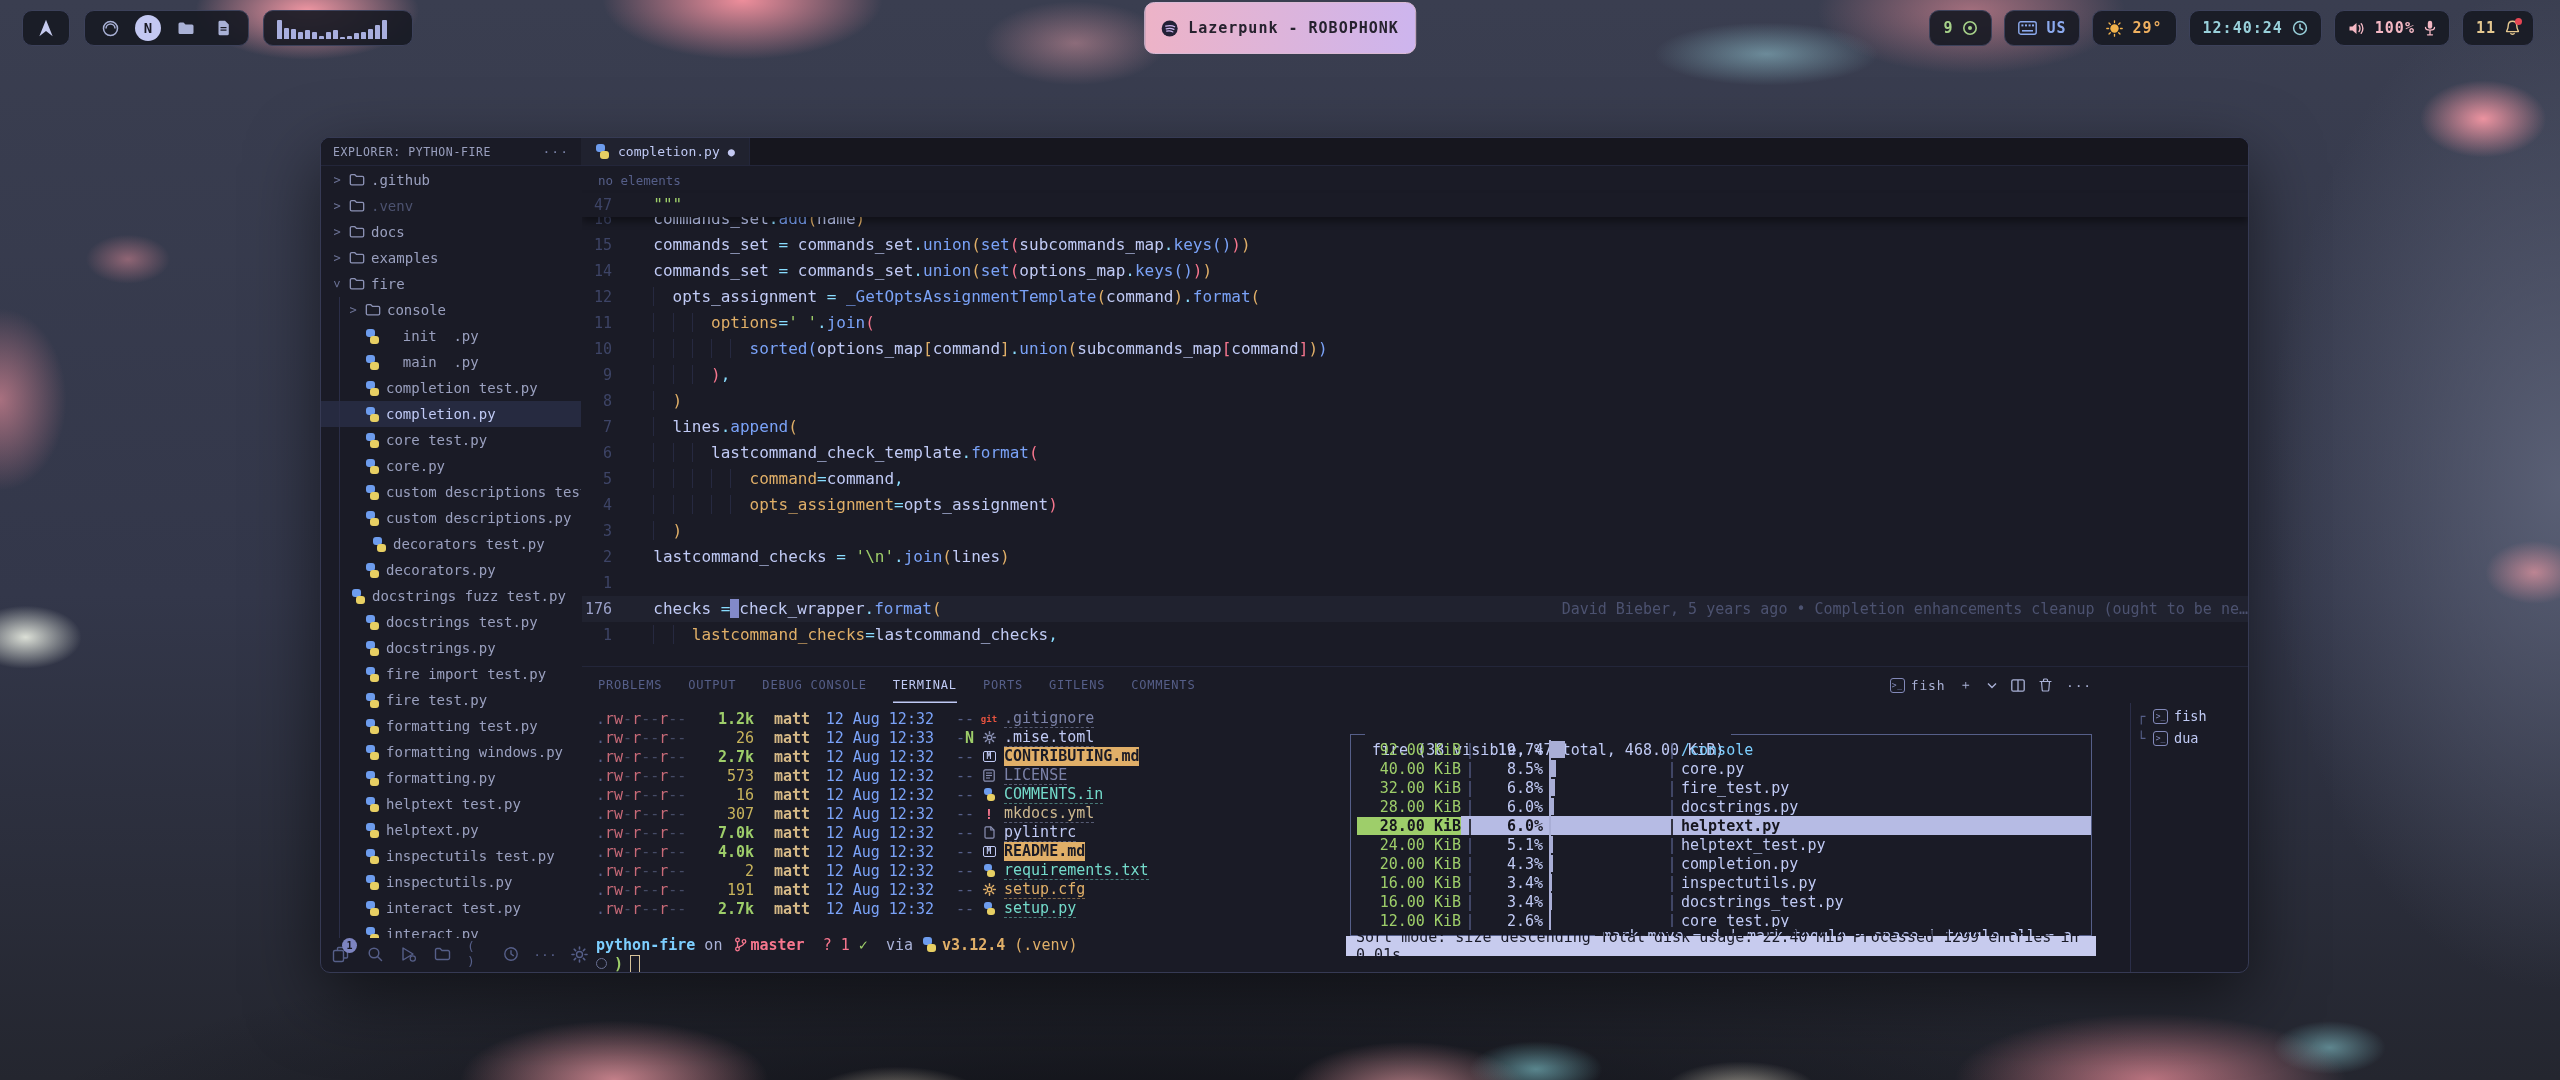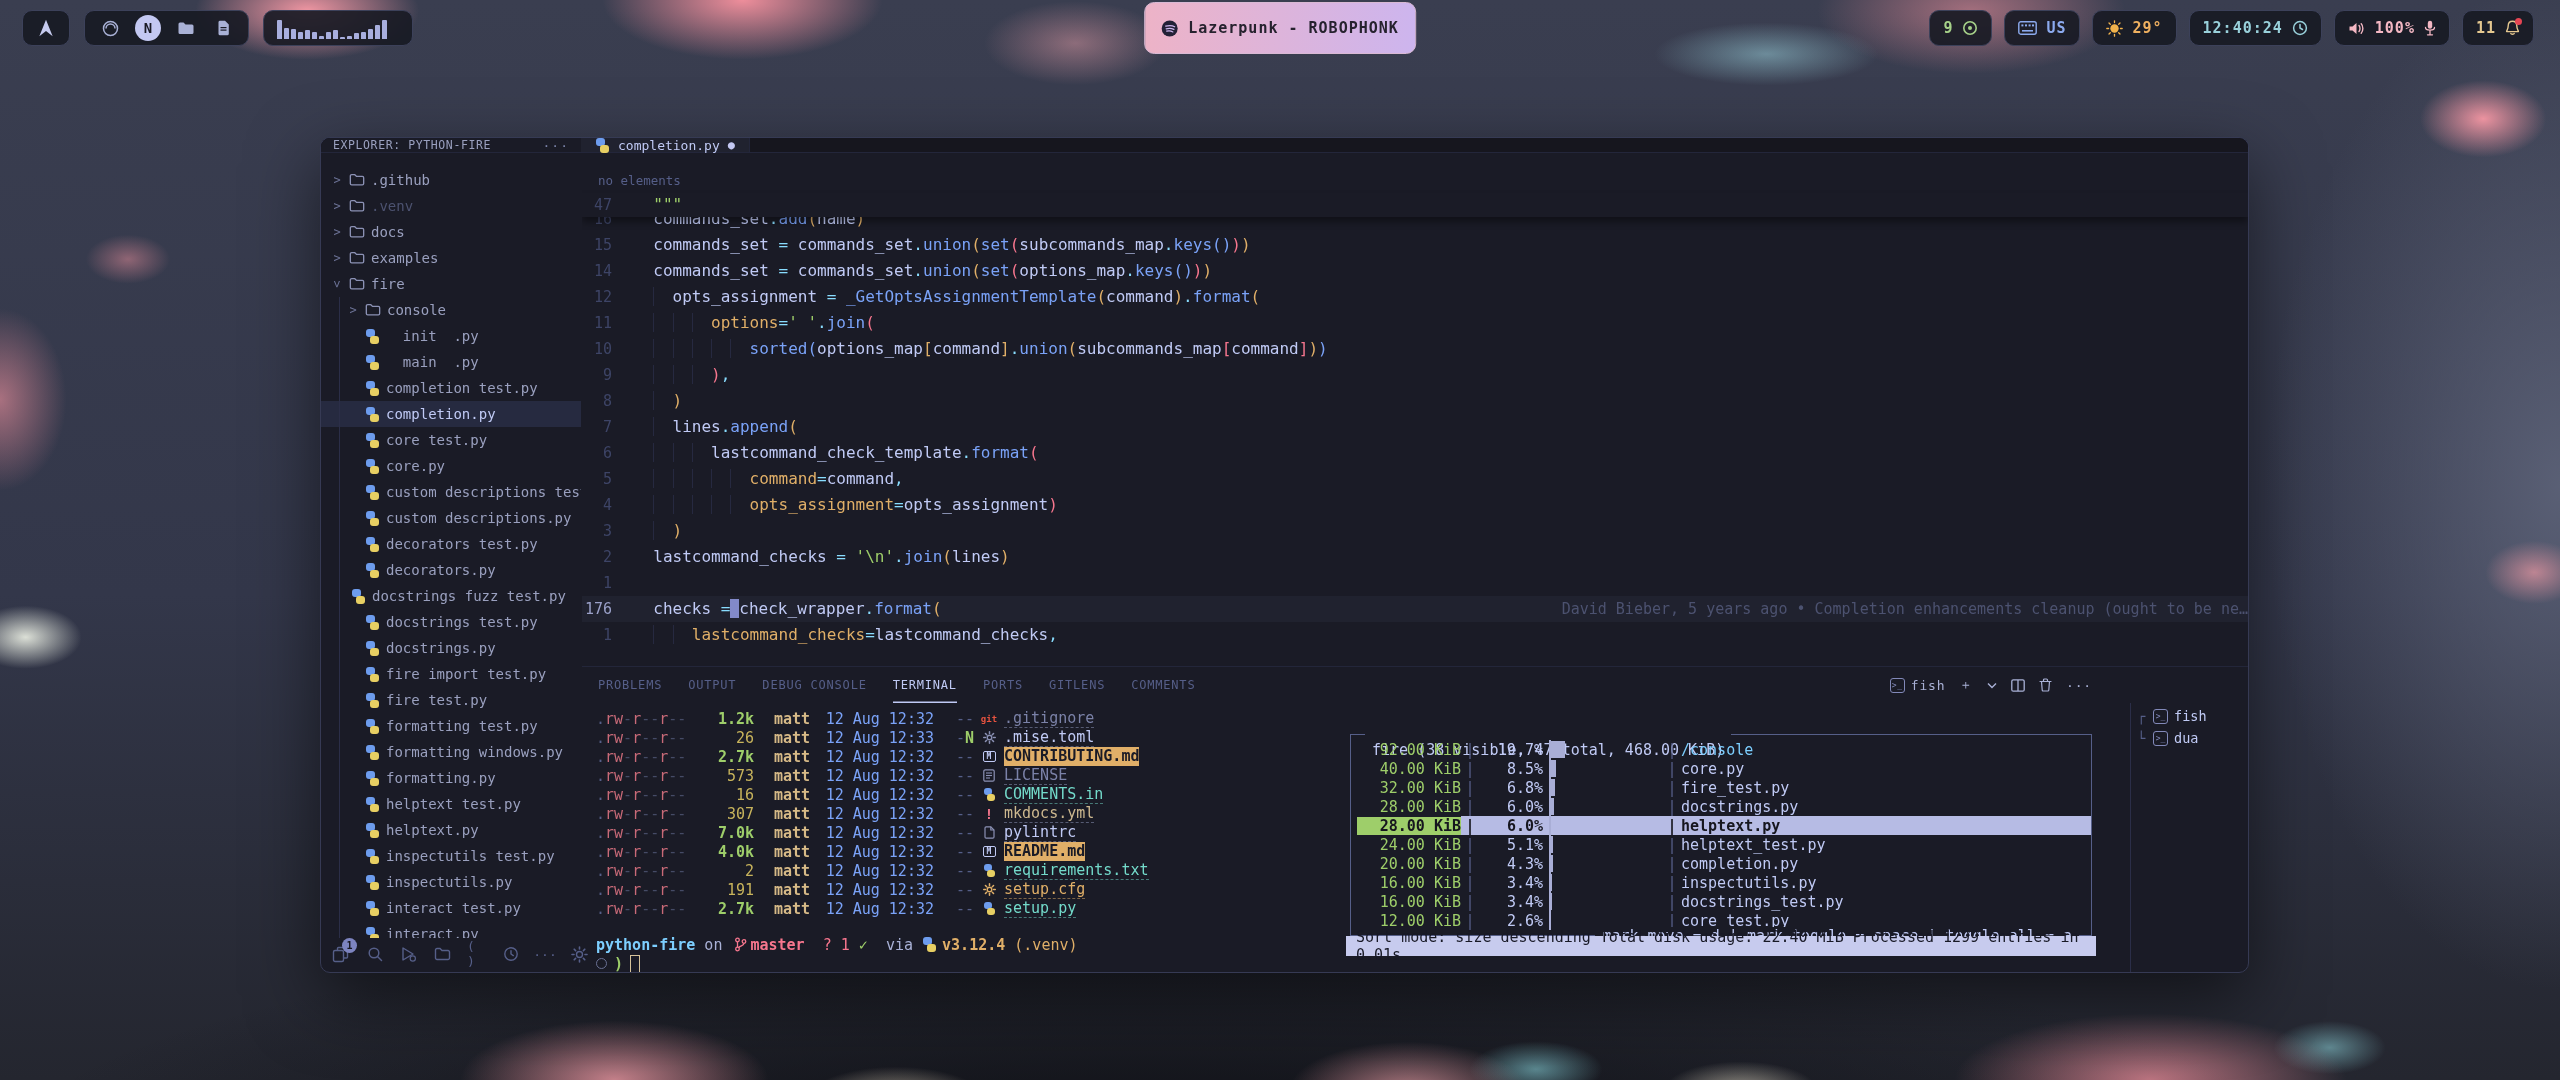--- a/index.html
+++ b/index.html
@@ -54,21 +54,21 @@
   .c-green { color:#a6d189; } .c-blue { color:#8caaee; } .c-orange { color:#efb060; }
   .c-cyan { color:#99d1db; } .c-pink { color:#f4b8c4; } .c-yellow { color:#e5c890; }
   .bell-wrap { position:relative; display:flex; }
   .bell-dot { position:absolute; right:-2px; top:-2px; width:7px; height:7px;
     background:#e64553; border-radius:50%; }
 
   
   .window { position:absolute; left:320px; top:137px; width:1929px; height:836px;
     background:#1a1b26; border:1px solid #363a54; border-radius:10px;
     box-shadow:0 24px 70px rgba(0,0,0,.55); overflow:hidden; }
-  .win-top { position:absolute; left:0; top:0; right:0; height:15px; display:flex;
+  .win-top { position:absolute; left:0; top:0; right:0; height:28px; display:flex;
     background:#16161e; border-bottom:1px solid #23263a; }
   .exp-header { width:260px; background:#1a1b26; display:flex; align-items:center;
     padding:0 12px; color:#9aa0bf; font-size:11.5px; letter-spacing:.6px; flex:none; }
   .exp-header .dots { margin-left:auto; color:#7a82a8; font-size:13px; letter-spacing:1px; }
   .tabbar { flex:1; display:flex; }
   .tab { display:flex; align-items:center; gap:8px; padding:0 14px; background:#20222f;
     color:#c0caf5; font-size:13px; border-right:1px solid #23263a; }
   .tab .dot { color:#c3c8f2; font-size:12px; }
 
   
@@ -467,21 +467,21 @@
         </div>
         <div class="tree-row" style="padding-left: 26px;">
           <div class="guide"></div>
           <span class="chev"></span>
           <span class="pyico">
             <i class="pt"></i>
             <i class="pb"></i>
           </span>
           <span class="lbl">custom_descriptions.py</span>
         </div>
-        <div class="tree-row" style="padding-left: 26px;">
+        <div class="tree-row" style="padding-left: 33px;">
           <div class="guide"></div>
           <span class="chev"></span>
           <span class="pyico">
             <i class="pt"></i>
             <i class="pb"></i>
           </span>
           <span class="lbl">decorators_test.py</span>
         </div>
         <div class="tree-row" style="padding-left: 26px;">
           <div class="guide"></div>

